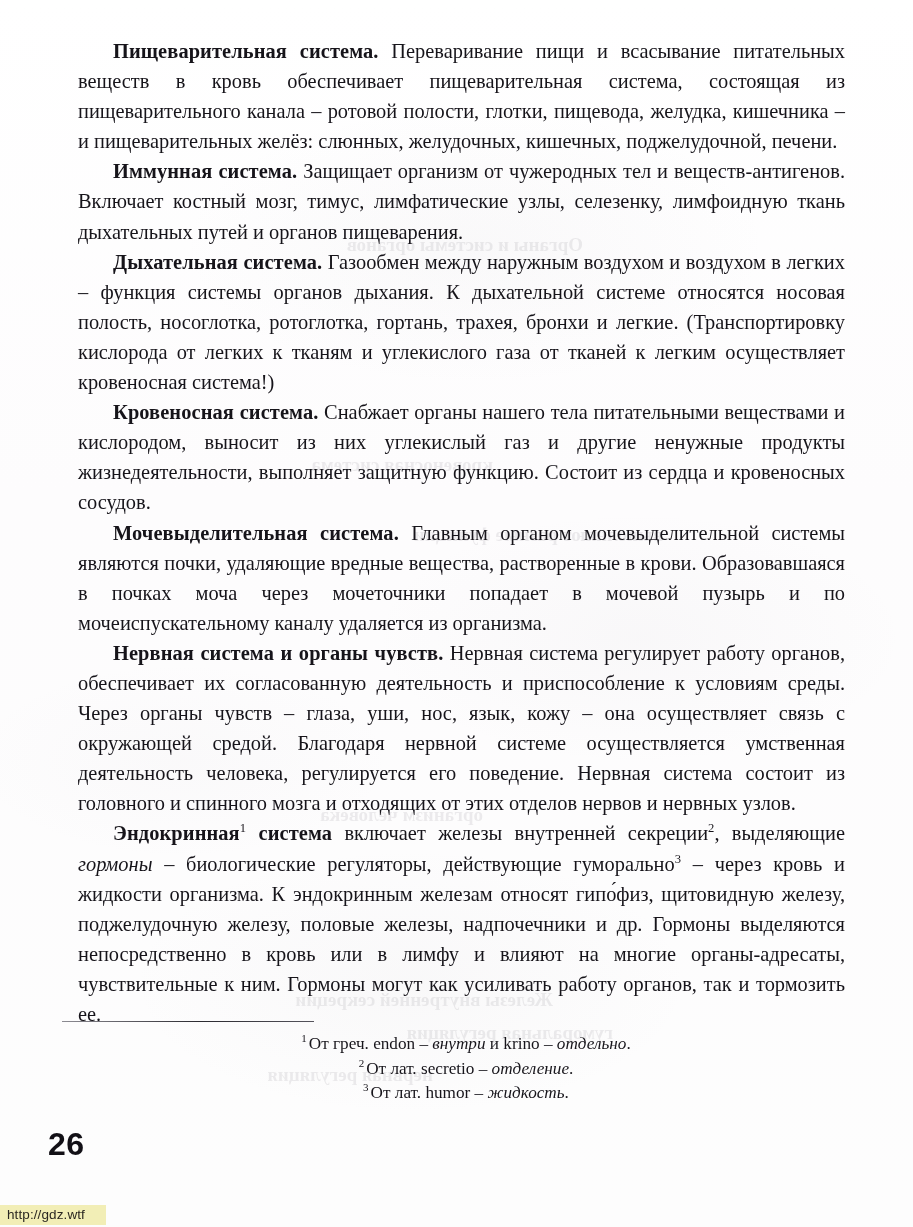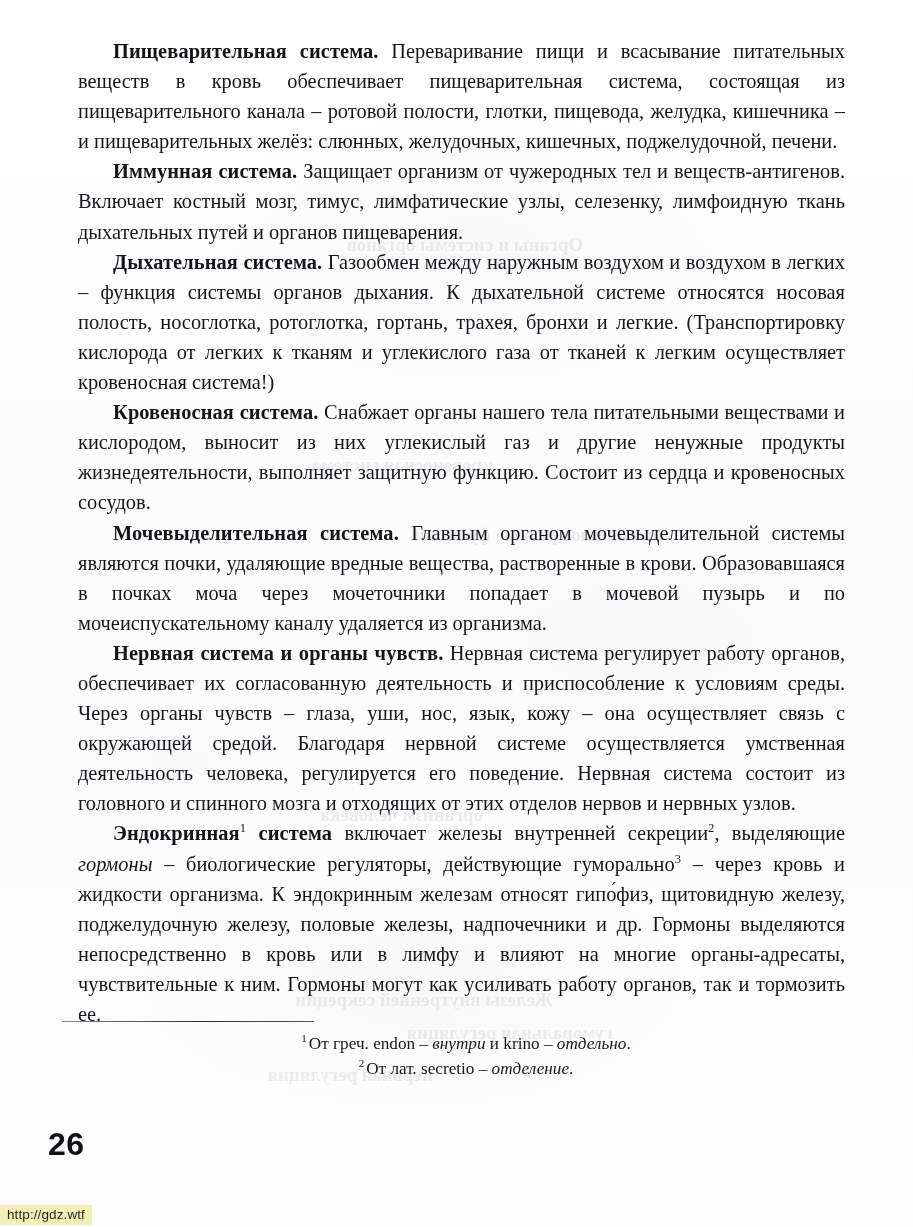--- a/index.html
+++ b/index.html
@@ -133,21 +133,21 @@
     font-weight: 700;
     color: #121016;
     letter-spacing: 0.4px;
   }
 
   
   #watermark {
     position: absolute;
     left: 0px;
     top: 1205px;
-    padding: 2px 7px 3px 7px;
+    padding: 2px 21px 3px 7px;
     background: #f2eeb6;
     color: #2a2721;
     font-family: "Liberation Sans", "DejaVu Sans", sans-serif;
     font-size: 13.5px;
     line-height: 15px;
     letter-spacing: 0.1px;
   }
 </style>
 </head>
 <body>
@@ -185,19 +185,20 @@
 
   </div>
 
   <div id="footnote-rule"></div>
 
   <div class="footnotes">
     <p class="footnote-line"><span class="fn-marker">1</span><span>От греч. endon – </span><em>внутри</em><span> и krino – </span><em>отдельно</em><span>.</span></p>
 
     <p class="footnote-line"><span class="fn-marker">2</span><span>От лат. secretio – </span><em>отделение</em><span>.</span></p>
 
+    <p class="footnote-line"><span class="fn-marker">3</span><span>От лат. humor – </span><em>жидкость</em><span>.</span></p>
   </div>
 
   <div id="page-number">26</div>
 
   <div id="watermark">http://gdz.wtf</div>
 
 </div>
 
 </body></html>

